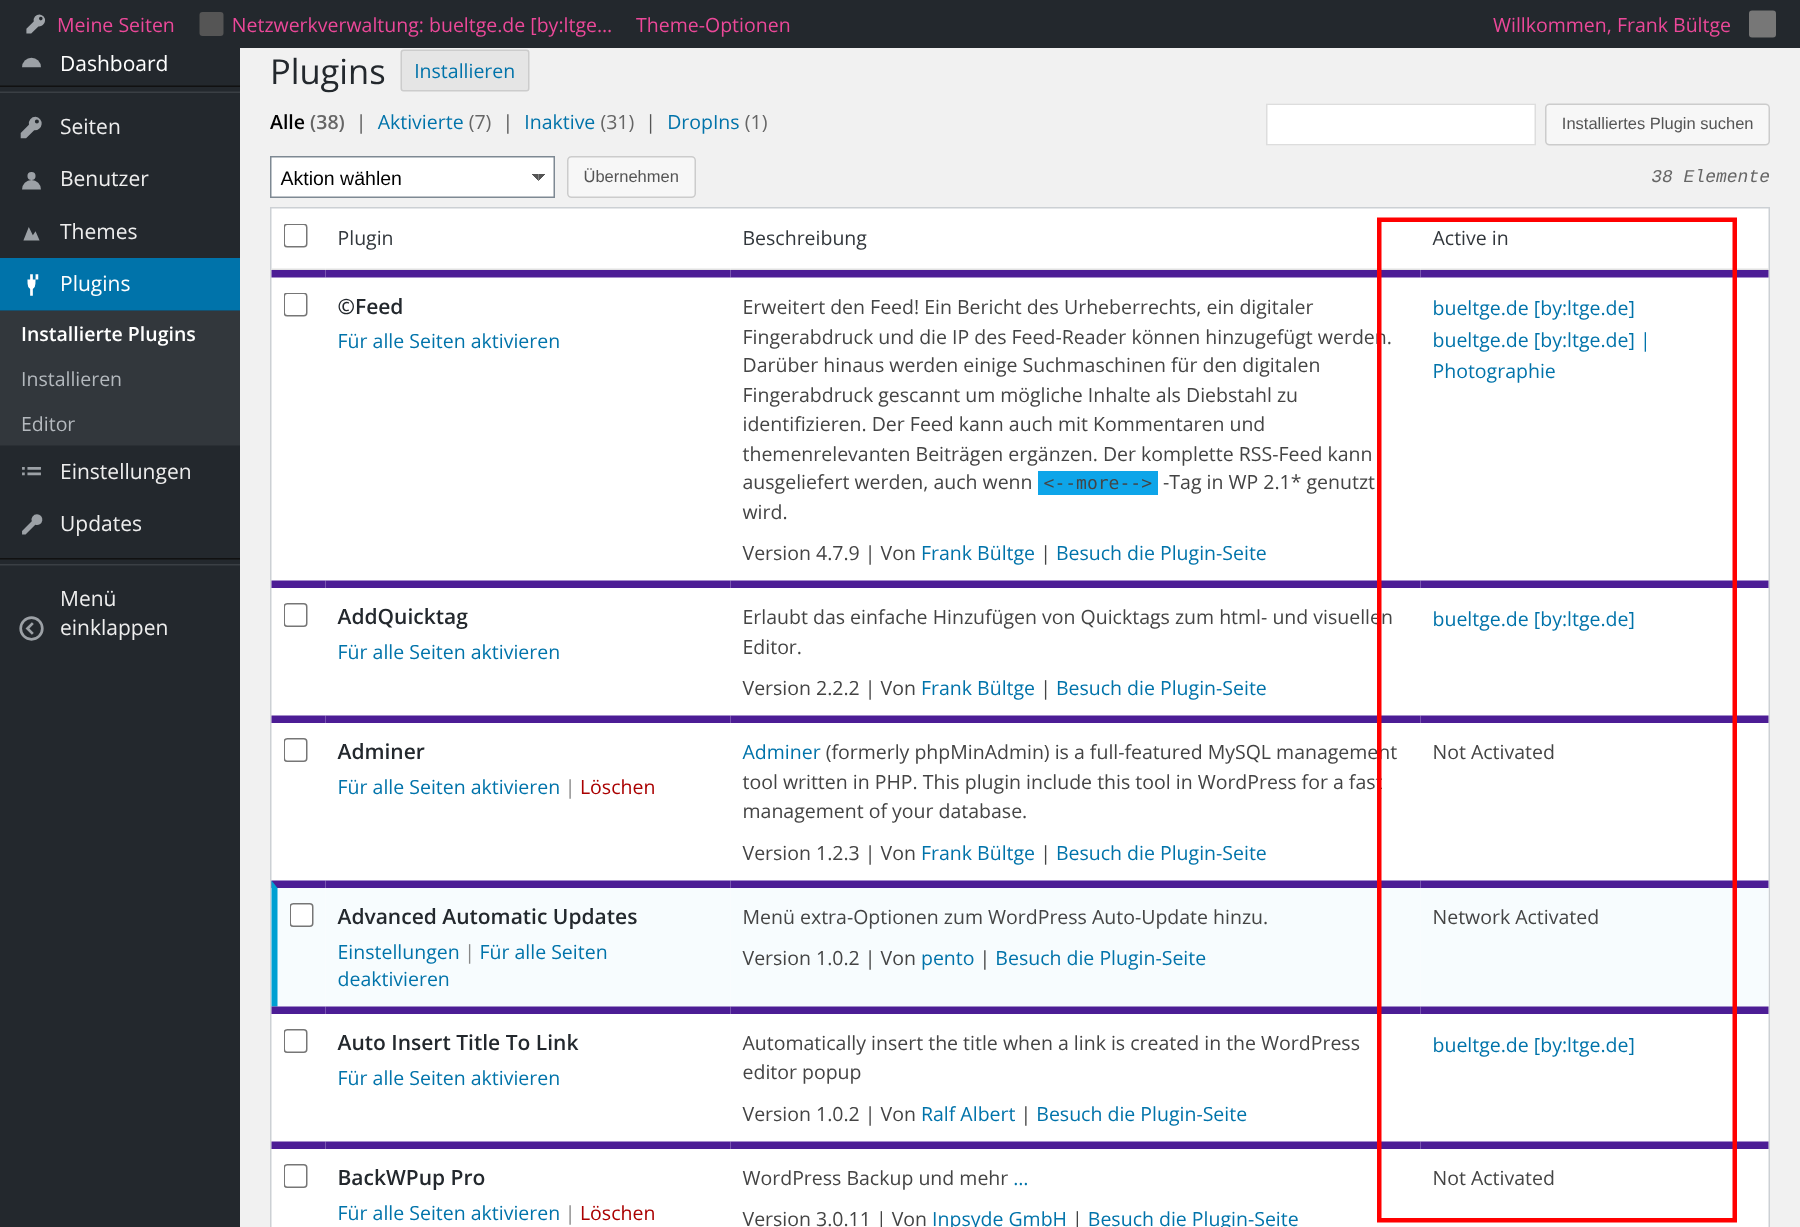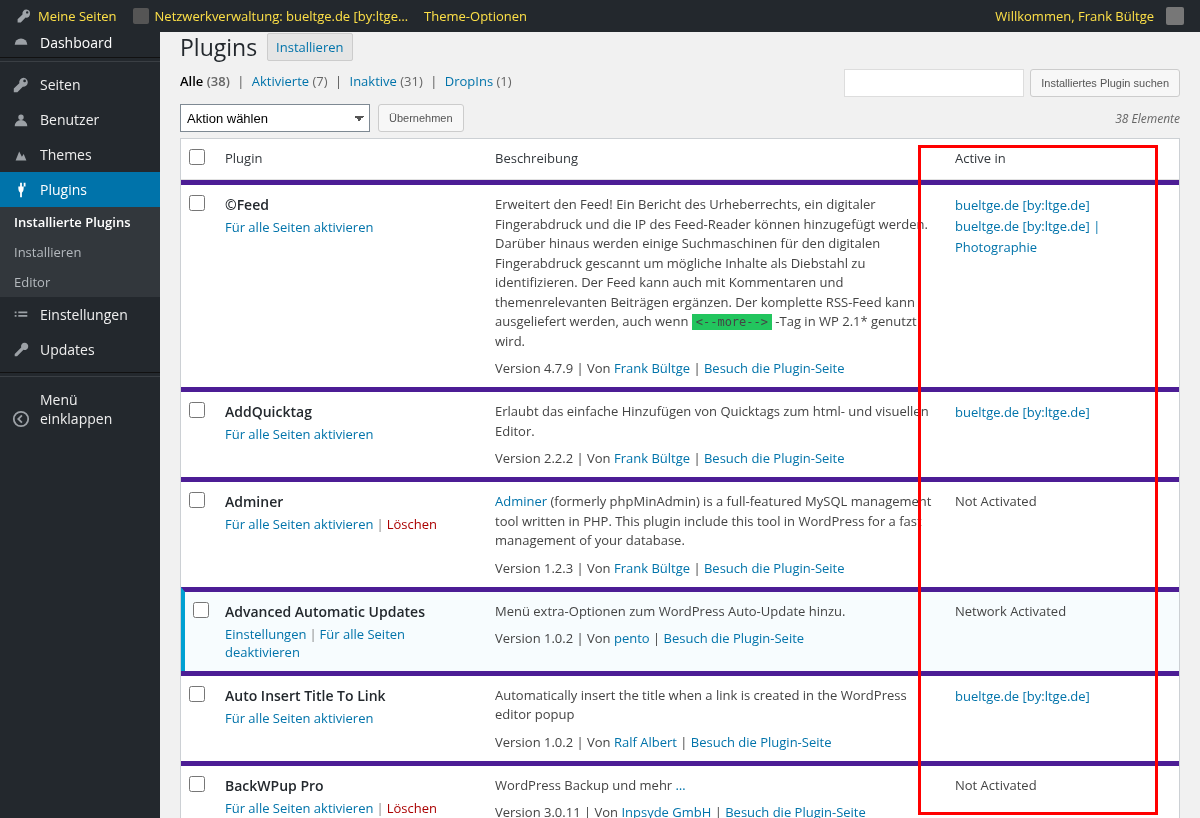--- a/index.html
+++ b/index.html
@@ -1,21 +1,21 @@
 <!DOCTYPE html>
 <html><head>
 <meta charset="utf-8">
 <style>
   * { margin: 0; padding: 0; box-sizing: border-box; }
   body { font-family: "Open Sans", -apple-system, Helvetica, Arial, sans-serif; font-size: 13px; color: #444; background: #f1f1f1; width: 1200px; }
   a { text-decoration: none; color: #0073aa; cursor: pointer; }
 
   
   .adminbar { height: 32px; background: #23282d; color: #eee; display: flex; align-items: center; padding: 0 8px; font-size: 13px; position: relative; }
-  .adminbar .ab-item { display: flex; align-items: center; gap: 6px; padding: 0 8px; height: 32px; color: #fde047; }
+  .adminbar .ab-item { display: flex; align-items: center; gap: 6px; padding: 0 8px; height: 32px; color: #ec4899; }
   .adminbar .spacer { flex: 1; }
   .adminbar svg { width: 16px; height: 16px; fill: #a0a5aa; }
   .adminbar .mini-ico { width:16px; height:16px; background:#555; display:inline-block; border-radius:2px; }
   .avatar { width:18px; height:18px; background:#777; display:inline-block; border-radius:2px; margin-left:6px;}
 
   
   .wrap { display: flex; }
   .sidebar { width: 160px; background: #23282d; color: #eee; min-height: 786px; }
   .sidebar .menu { list-style: none; }
   .sidebar .menu li { display:flex; align-items:flex-end; gap:10px; padding: 8px 12px; font-size:14px; color:#eee; cursor:pointer;}
@@ -39,40 +39,40 @@
   .subsub .count { color:#666;}
   .subsub .pipe { padding:0 4px; color:#555;}
 
   .toprow { display:flex; align-items:center; margin-bottom:4px;}
   .search-box { margin-left:auto; display:flex; gap:6px;}
   .search-box input[type=text]{ height:28px; border:1px solid #ddd; background:#fff; width:180px; padding:0 6px;}
   .btn { height:28px; border:1px solid #ccc; background:#f7f7f7; color:#555; padding:0 10px; font-size:11px; cursor:pointer; border-radius:3px;}
   .bulk { display:flex; gap:8px; align-items:center;}
   .bulk select { height:28px; border:1px solid #7e8993; background:#fff; font-size:13px; padding:0 24px 0 6px; min-width:190px; appearance:none; background-image:linear-gradient(45deg,transparent 50%,#555 50%),linear-gradient(135deg,#555 50%,transparent 50%); background-position: right 10px center, right 5px center; background-size:5px 5px; background-repeat:no-repeat;}
   .tablenav { display:flex; align-items:center;}
-  .tablenav .displaying { margin-left:auto; font-size:12px; color:#666; font-style:italic;}
+  .tablenav .displaying { margin-left:auto; font-size:12px; color:#666; font-style:italic;font-family:Liberation Mono, monospace;}
 
   
   table.plugins { width:100%; border-spacing:0; background:#fff; border:1px solid #ccd0d4; margin-top:6px;}
   table.plugins th, table.plugins td { text-align:left; vertical-align:top; font-size:13px;}
   table.plugins thead th { font-weight:400; padding:10px 8px; border-bottom:1px solid #e1e1e1; color:#32373c;}
   table.plugins td { padding:10px 8px; border-top:5px solid #4c1d95;}
   .check-col { width:36px; text-align:center;}
   .check-col input { width:16px; height:16px;}
   .name-col { width:270px;}
   .desc-col { }
   .active-col { width:232px;margin-left:37px;}
   .plugin-name { font-weight:600; font-size:14px; color:#23282d; margin-bottom:4px;}
   .row-actions { font-size:13px;}
   .row-actions a { color:#0073aa;}
   .row-actions .del { color:#a00;}
   .row-actions .sep { color:#888; padding:0 3px;}
   tr.is-active { background:#f7fcfe;}
   tr.is-active td:first-child { border-left:4px solid #00a0d2;}
-  code { background:#22c55e; padding:1px 4px; font-size:12px;}
+  code { background:#0ea5e9; padding:1px 4px; font-size:12px;}
   .desc p { margin-bottom:8px; line-height:1.5;}
   .active-col a { display:block; line-height:1.6;}
   
   .red-box { position:absolute; border:3px solid #f00; pointer-events:none; }
 </style>
 </head>
 <body>
 
 <div class="adminbar">
   <div class="ab-item">

